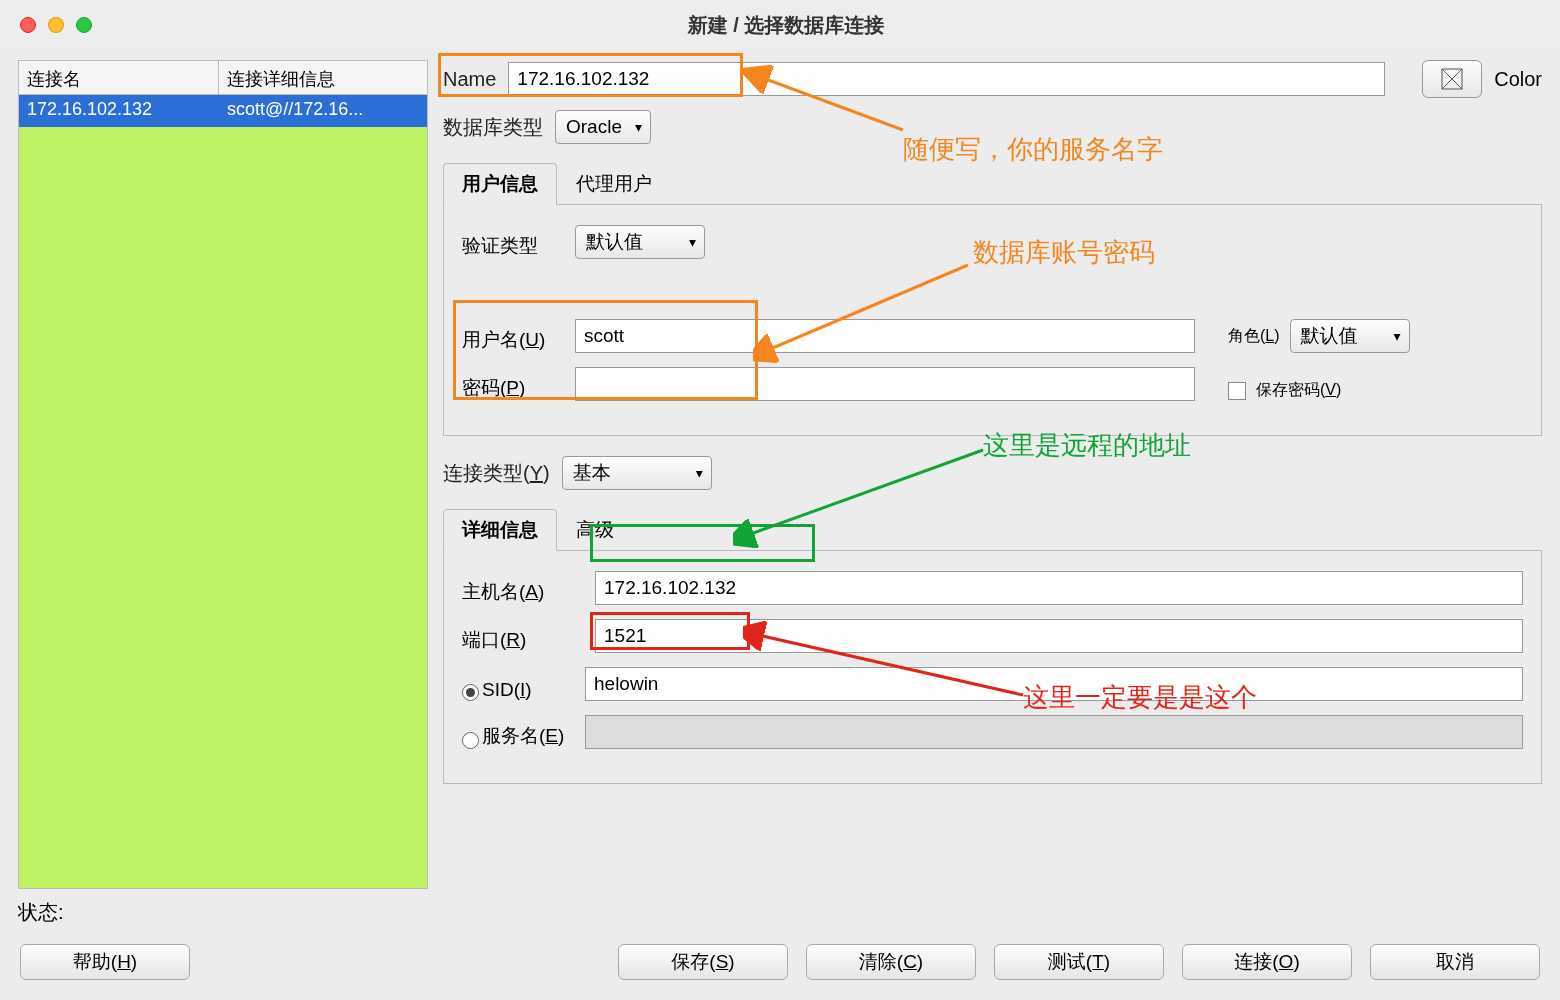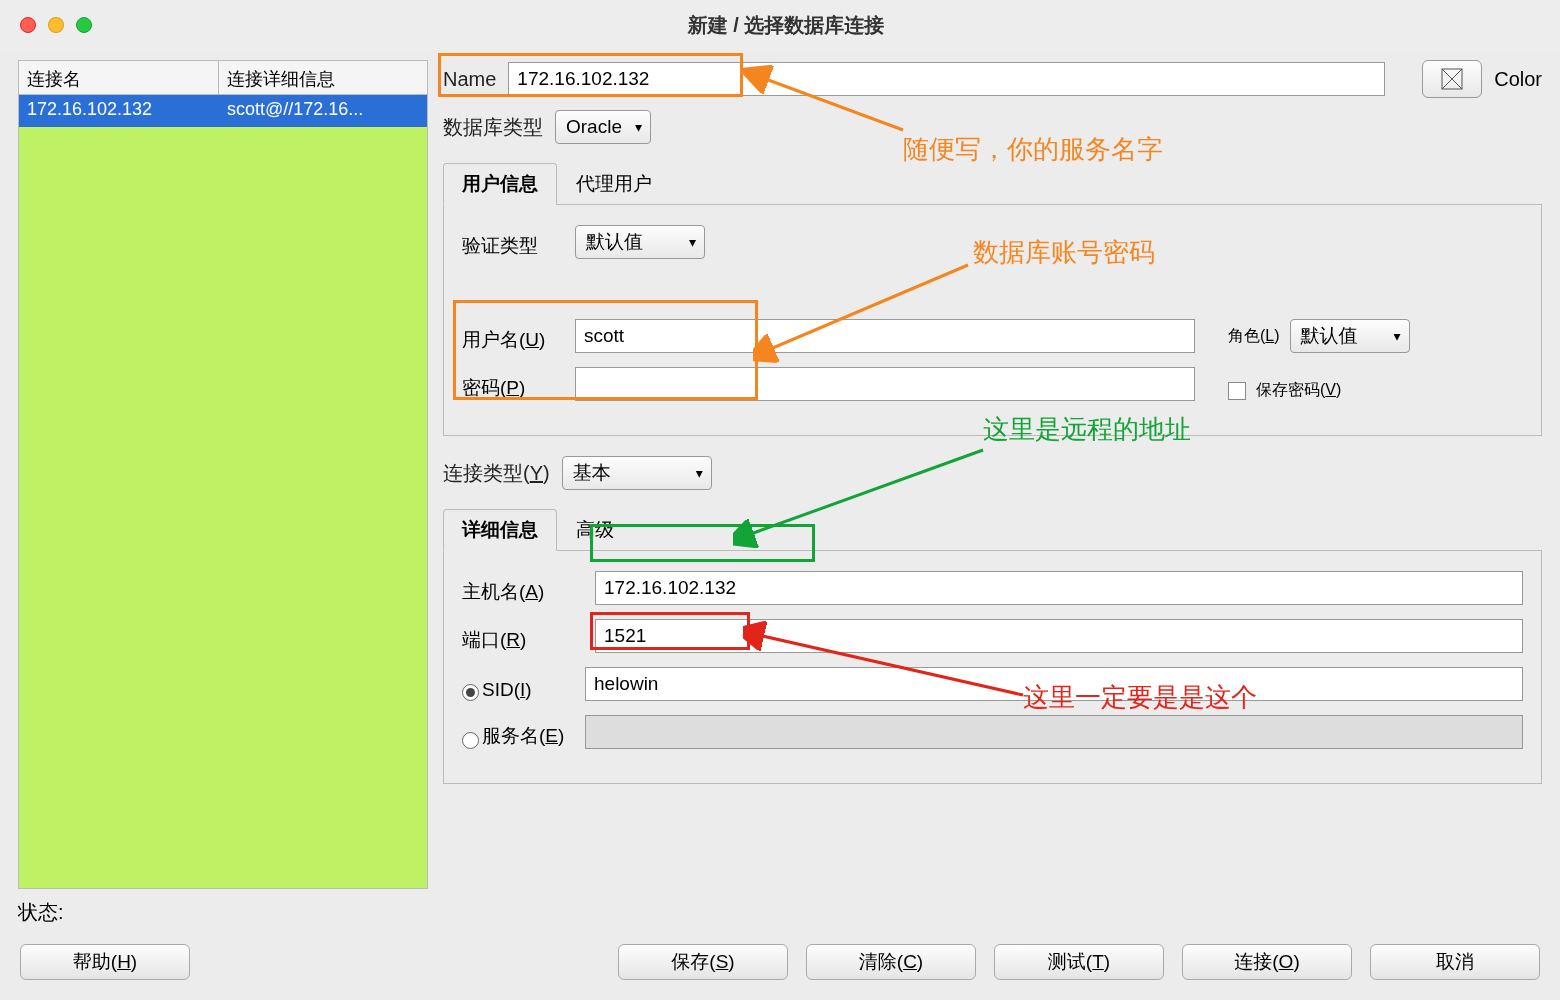--- a/index.html
+++ b/index.html
@@ -198,21 +198,21 @@
           <line x1="160" y1="70" x2="20" y2="18" stroke="#f5861f" stroke-width="3" marker-end="url(#ah-o)"></line>
         </svg>
 
       <div class="anno-box orange" style="left:10px; top:240px; width:305px; height:100px;"></div>
       <div class="anno-text orange" style="left:530px; top:175px;">数据库账号密码</div>
       <svg class="arrow orange" style="left:310px; top:190px;" width="230" height="120">
           <line x1="215" y1="15" x2="15" y2="100" stroke="#f5861f" stroke-width="3" marker-end="url(#ah-o)"></line>
         </svg>
 
       <div class="anno-box green" style="left:147px; top:464px; width:225px; height:38px;"></div>
-      <div class="anno-text green" style="left:540px; top:352px;">这里是远程的地址</div>
+      <div class="anno-text green" style="left:540px; top:368px;">这里是远程的地址</div>
       <svg class="arrow green" style="left:290px; top:380px;" width="260" height="110">
           <defs>
             <marker id="ah-g" markerWidth="10" markerHeight="10" refX="2" refY="5" orient="auto">
               <path d="M0,0 L10,5 L0,10 Z" fill="#13a438"></path>
             </marker>
           </defs>
           <line x1="250" y1="10" x2="15" y2="95" stroke="#13a438" stroke-width="3" marker-end="url(#ah-g)"></line>
         </svg>
 
       <div class="anno-box red" style="left:147px; top:552px; width:160px; height:38px;"></div>

